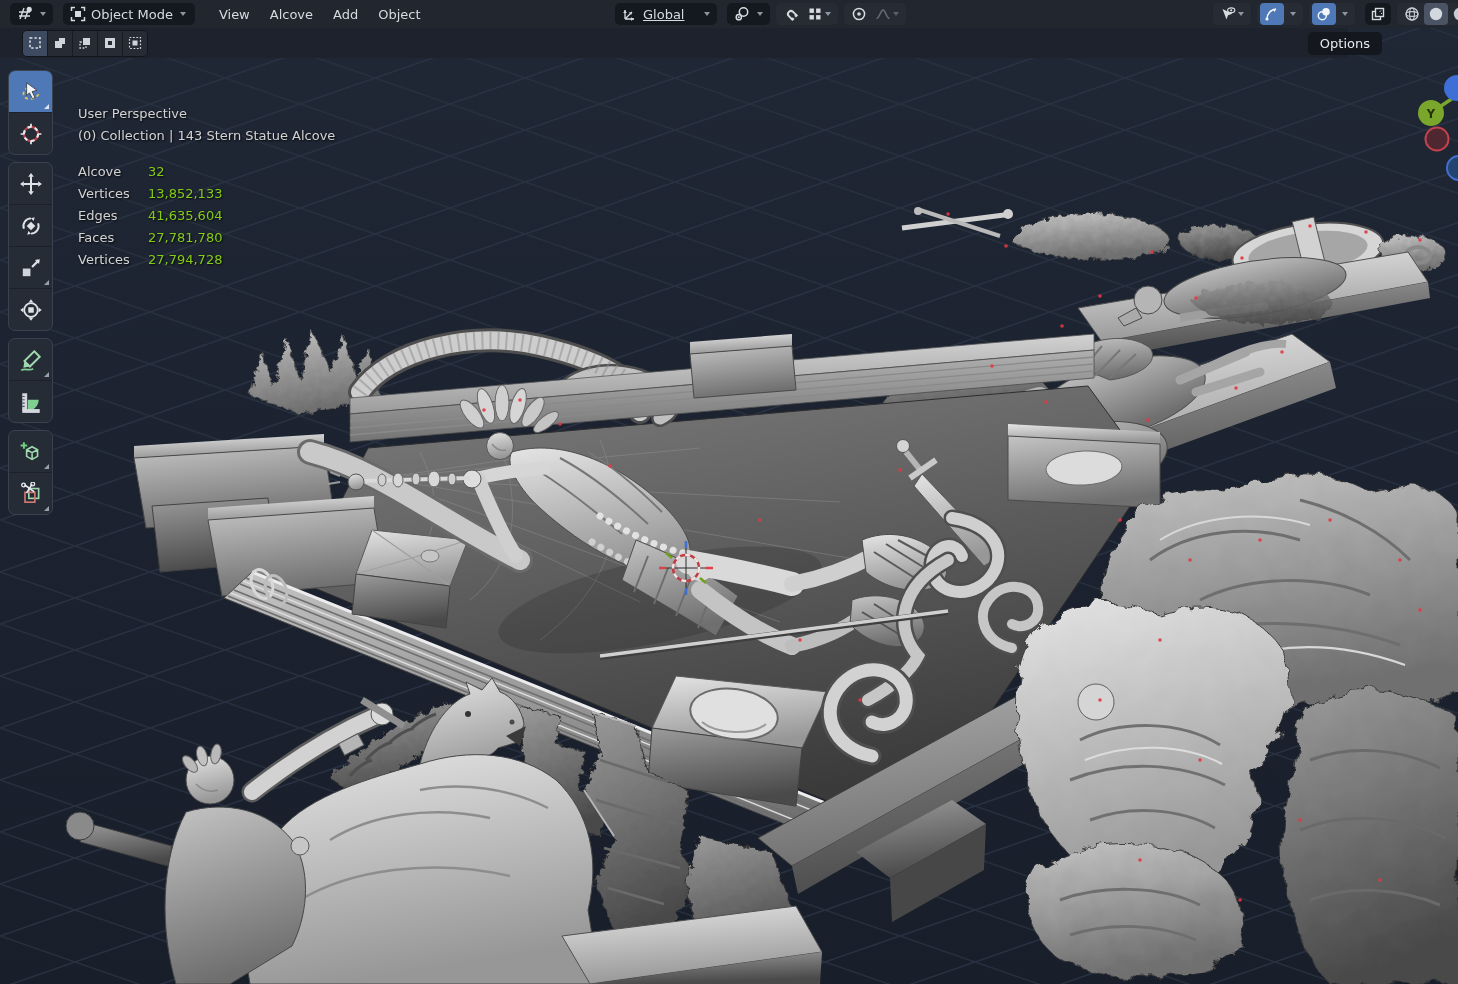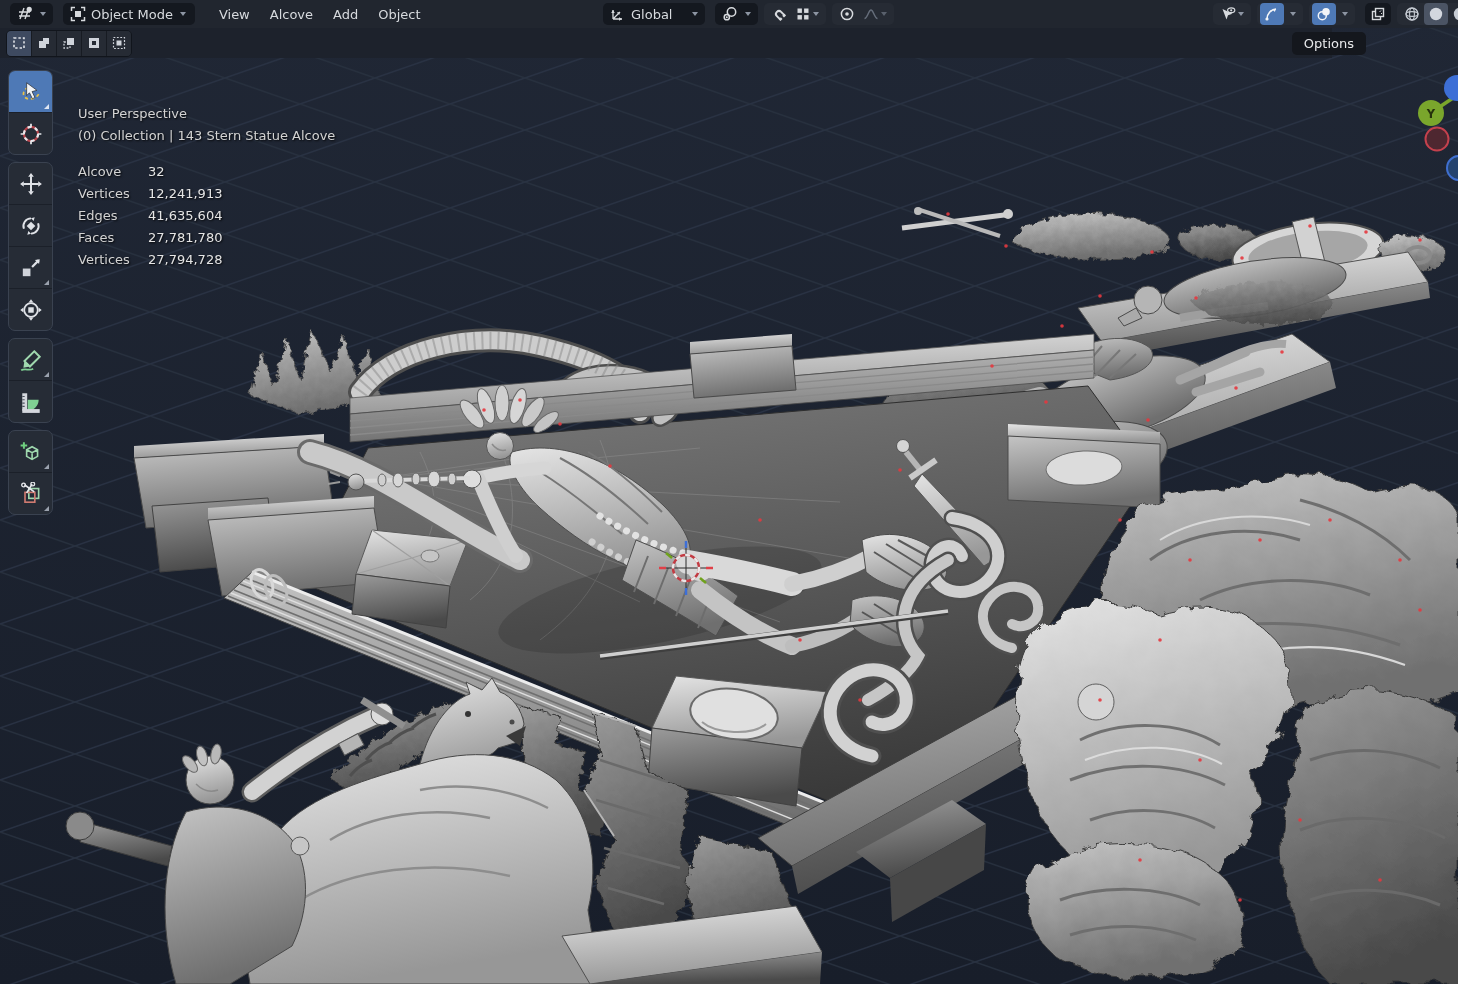--- a/index.html
+++ b/index.html
@@ -18,21 +18,21 @@
   .hgrp .seg{display:flex;align-items:center;height:22px;padding:0 4px;border-radius:4px;}
   .seg.on{background:#4e79b6;}
   .menu{padding:0 10px;height:22px;display:flex;align-items:center;border-radius:4px;justify-content:center;}
   .chev{width:0;height:0;border-left:3.5px solid transparent;border-right:3.5px solid transparent;
         border-top:4px solid #8d95a3;margin-left:2px;}
   .chev.dim{border-top-color:#59606c;}
   .spacer{flex:1;}
   .icon16{width:16px;height:16px;display:block;}
   
   .tset{position:absolute;left:0;top:28px;width:1332px;height:30px;background:#1d222c;
-        z-index:18;display:flex;align-items:center;}
+        z-index:18;display:flex;align-items:center;padding-left:16px;}
   .selmodes{display:flex;margin-left:6px;border-radius:5px;overflow:hidden;border:1px solid #11151c;}
   .smbtn{width:24px;height:25px;background:#262b34;display:flex;align-items:center;justify-content:center;
          border-right:1px solid #171b22;}
   .smbtn:last-child{border-right:none;}
   .smbtn.on{background:#3e4a60;}
   .opbadge{position:absolute;right:-34px;top:4px;height:23px;background:#14171d;border-radius:5px;
            color:#e9eaec;font-size:13px;display:flex;align-items:center;padding:0 12px;z-index:19;}
   
   .tools{position:absolute;left:8px;top:70px;z-index:15;display:flex;flex-direction:column;gap:7px;}
   .tgrp{display:flex;flex-direction:column;border-radius:7px;overflow:hidden;border:1px solid #3a4250;
@@ -43,21 +43,21 @@
   .tbtn.on{background:#4e79b6;}
   .subtri{position:absolute;right:3px;bottom:3px;width:0;height:0;
           border-left:5px solid transparent;border-bottom:5px solid #9aa1ad;}
   .tbtn.on .subtri{border-bottom-color:#dfe6f2;}
   
   .stats{position:absolute;left:78px;top:71px;z-index:8;color:#d3d3d3;font-size:13px;
          text-shadow:1px 1px 2px rgba(0,0,0,.85);line-height:22px;margin-top:32px;}
   .stats .tbl{margin-top:14px;}
   .srow{display:flex;}
   .srow .lab{width:70px;}
-  .srow .val{color:#e5e5e5;}
+  .srow .val{color:#84cc16;}
 </style>
 </head>
 <body>
 
 <svg id="scene" viewBox="0 0 1458 984" xmlns="http://www.w3.org/2000/svg">
   <defs>
     <linearGradient id="bgG" x1="0" y1="0" x2="0" y2="1">
       <stop offset="0" stop-color="#202735"></stop>
         <stop offset="1" stop-color="#181e2a"></stop>
     </linearGradient>
@@ -408,21 +408,21 @@
       <span>Alcove</span>
     </div>
   <div class="menu">
       <span>Add</span>
     </div>
   <div class="menu">
       <span>Object</span>
     </div>
 
   <div style="position:absolute;left:600px;display:flex;align-items:center;">
-    <div class="hbtn" style="margin-left:3px;width:88px;">
+    <div class="hbtn" style="margin-left:15px;width:88px;text-decoration:underline;">
       <svg class="icon16" viewBox="0 0 16 16">
         <path d="M3,13 V4 M3,13 H12 M3,13 L10,6" stroke="#d7dade" stroke-width="1.3" fill="none"></path>
         <path d="M3,4 l-1.8,3 h3.6 Z M12,13 l-3,-1.8 v3.6 Z M10,6 l-3.2,0.6 2.4,2.4 Z" fill="#d7dade"></path>
       </svg>
       <span>Global</span>
       <span class="spacer"></span>
       <span class="chev"></span>
     </div>
     <div class="hbtn">
       <svg class="icon16" viewBox="0 0 16 16">
@@ -658,21 +658,21 @@
 <div class="stats">
   <div>User Perspective</div>
   <div>(0) Collection | 143 Stern Statue Alcove</div>
   <div class="tbl">
     <div class="srow">
       <span class="lab">Alcove</span>
         <span class="val">32</span>
     </div>
     <div class="srow">
       <span class="lab">Vertices</span>
-        <span class="val">12,241,913</span>
+        <span class="val">13,852,133</span>
     </div>
     <div class="srow">
       <span class="lab">Edges</span>
         <span class="val">41,635,604</span>
     </div>
     <div class="srow">
       <span class="lab">Faces</span>
         <span class="val">27,781,780</span>
     </div>
     <div class="srow">

